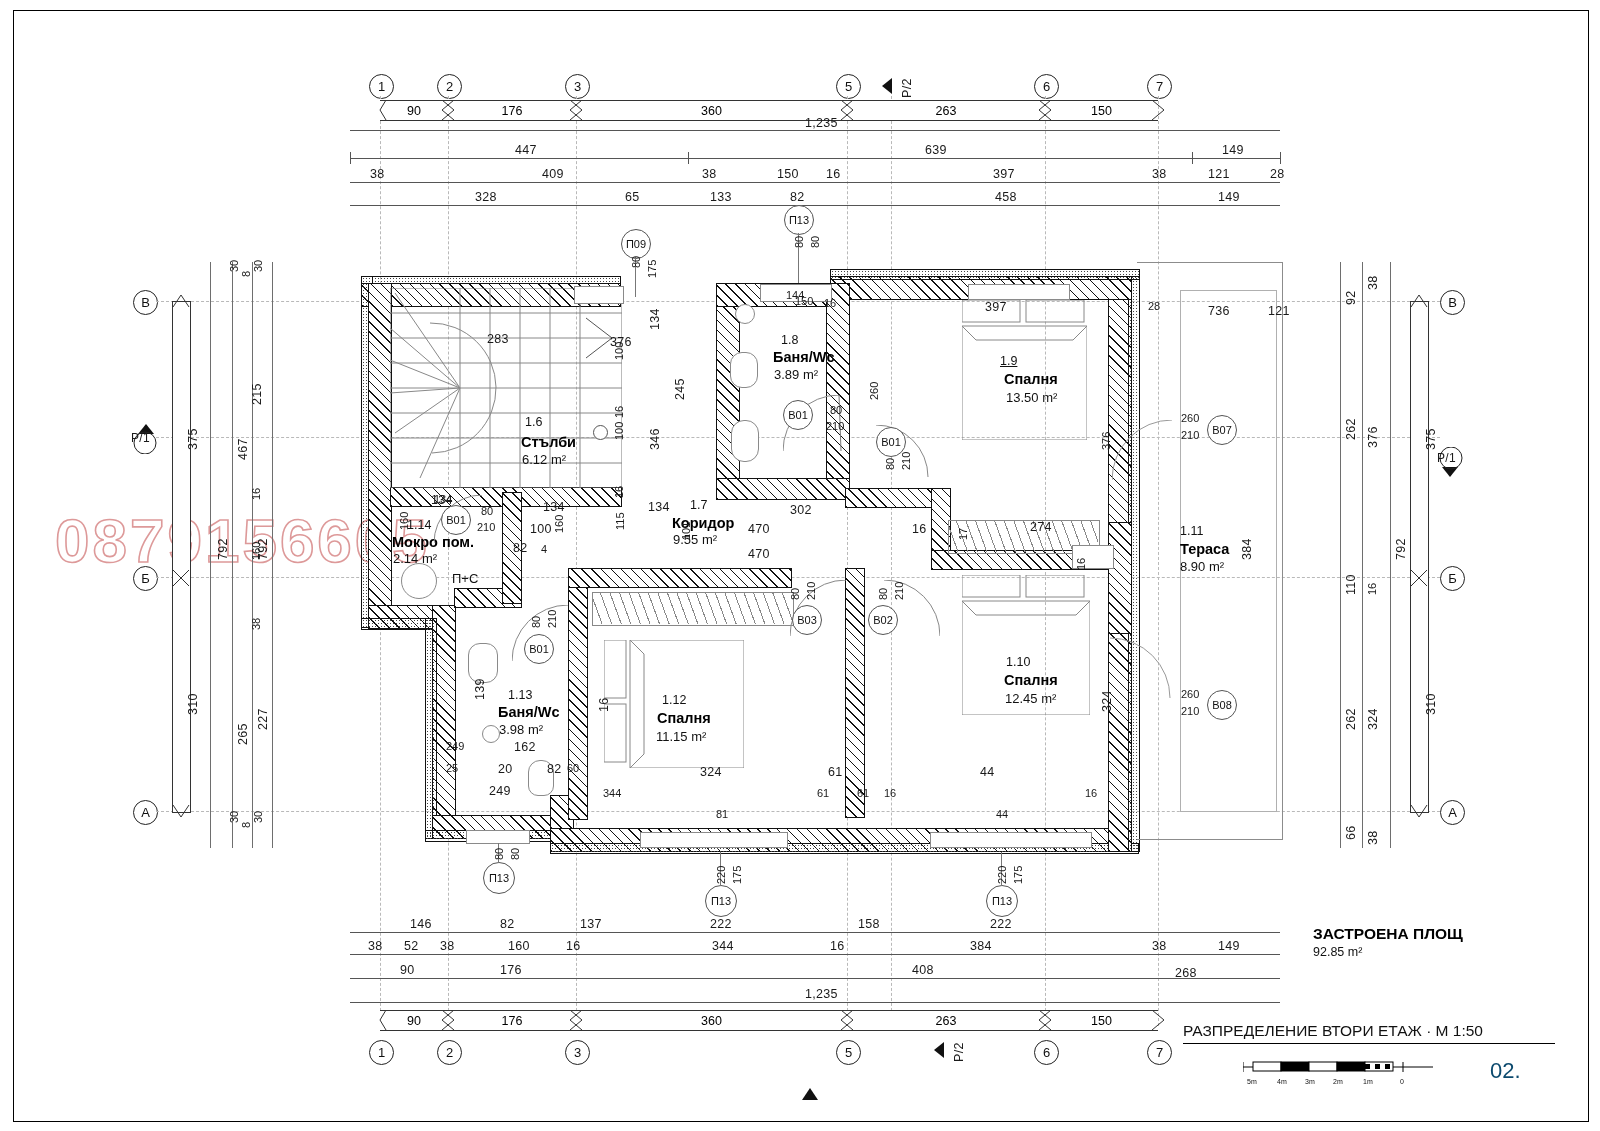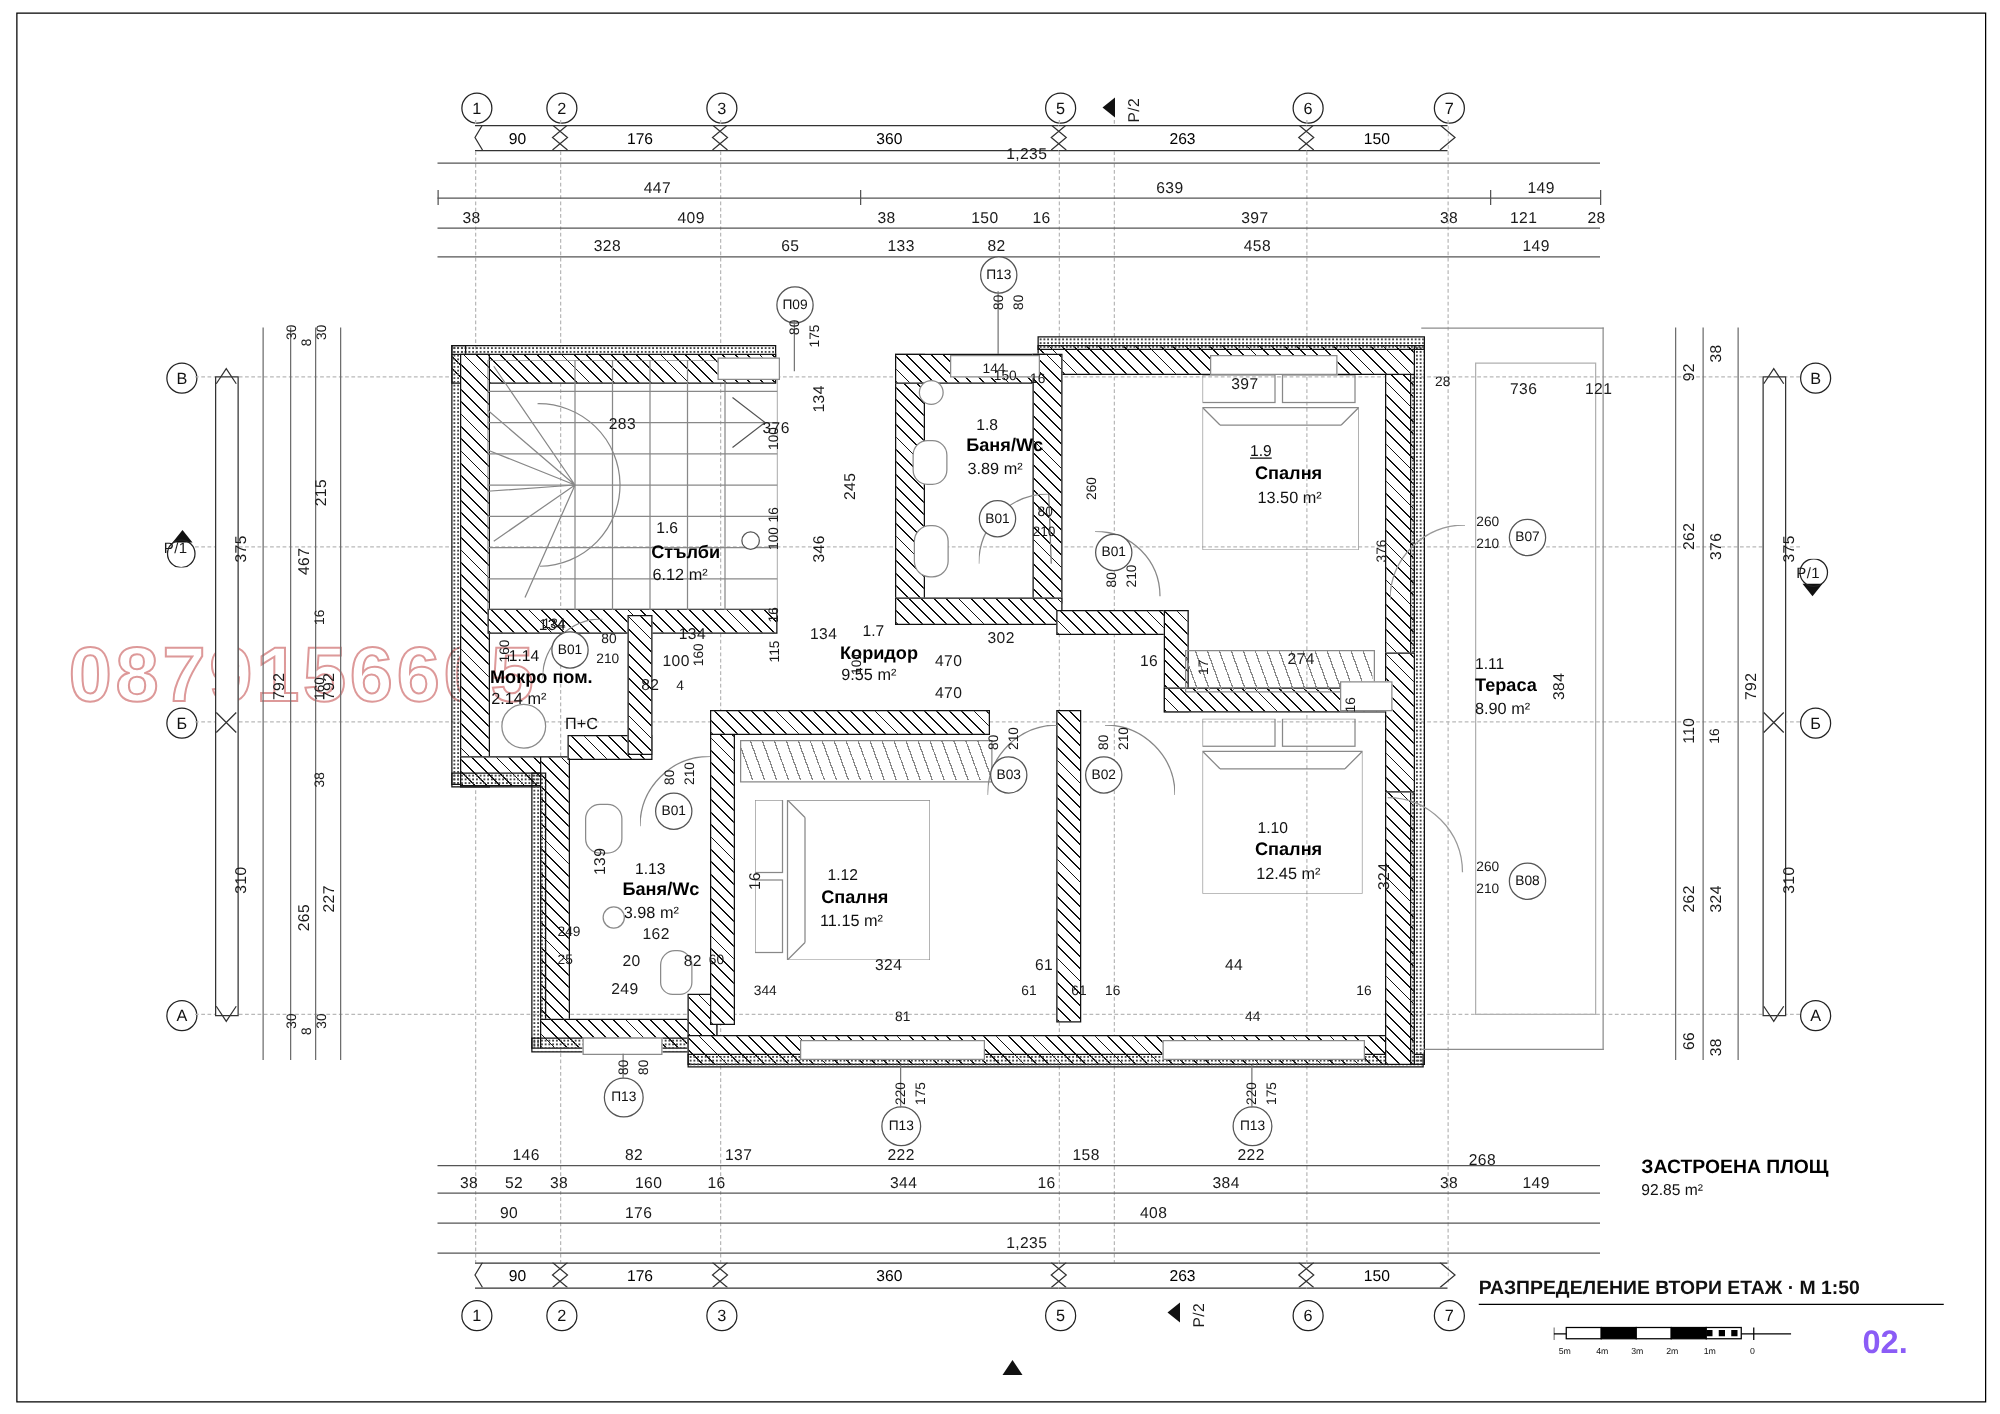--- a/index.html
+++ b/index.html
@@ -33,21 +33,21 @@
         background-image:repeating-linear-gradient(45deg,#111 0 1px,transparent 1px 7px);}
   .insul{position:absolute;background-image:radial-gradient(#444 0.7px,transparent 0.8px);
         background-size:3px 3px;border:1px solid #111;}
   .furnl{position:absolute;border:1px solid #8a8a8a;background:#fff;}
   .wm{position:absolute;font-size:62px;font-weight:bold;color:transparent;
       -webkit-text-stroke:1.6px rgba(200,90,90,.62);letter-spacing:3px;}
   .spanbox{position:absolute;height:19px;border-top:1px solid #333;border-bottom:1px solid #333;
       display:flex;align-items:center;justify-content:center;font-size:12.5px;background:#fff;}
   .hatchlite{position:absolute;background-image:repeating-linear-gradient(70deg,#888 0 1px,transparent 1px 9px);}
   .scalebar{position:absolute;}
-  .sheetno{position:absolute;font-size:26px;font-weight:bold;color:#8b5cf6;}
+  .sheetno{position:absolute;font-size:22px;font-weight:normal;color:#0c4a6e;}
   .blocktitle{font-size:15.5px;font-weight:bold;color:#000;}
   .blocksub{font-size:12.5px;color:#111;}
 </style>
 </head>
 <body>
 
 <div id="sheet">
   <div id="frame"></div>
 
 
@@ -540,21 +540,21 @@
   <div class="t dim9" style="left:1085px;top:787px;">16</div>
   <div class="t vtext dim" style="left:1100px;top:712px;">324</div>
 
   <div class="chain" style="left:350px;top:932px;width:930px;"></div>
   <div class="t dim" style="left:410px;top:917px;">146</div>
   <div class="t dim" style="left:500px;top:917px;">82</div>
   <div class="t dim" style="left:580px;top:917px;">137</div>
   <div class="t dim" style="left:710px;top:917px;">222</div>
   <div class="t dim" style="left:858px;top:917px;">158</div>
   <div class="t dim" style="left:990px;top:917px;">222</div>
-  <div class="t dim" style="left:1175px;top:921px;">268</div>
+  <div class="t dim" style="left:1175px;top:966px;">268</div>
 
   <div class="chain" style="left:350px;top:954px;width:930px;"></div>
   <div class="t dim" style="left:368px;top:939px;">38</div>
   <div class="t dim" style="left:404px;top:939px;">52</div>
   <div class="t dim" style="left:440px;top:939px;">38</div>
   <div class="t dim" style="left:508px;top:939px;">160</div>
   <div class="t dim" style="left:566px;top:939px;">16</div>
   <div class="t dim" style="left:712px;top:939px;">344</div>
   <div class="t dim" style="left:830px;top:939px;">16</div>
   <div class="t dim" style="left:970px;top:939px;">384</div>
@@ -602,21 +602,21 @@
 
   <div class="abs" style="left:800px;top:1088px;">
     <svg width="20" height="14">
         <polygon points="10,0 18,12 2,12" fill="#111"></polygon>
       </svg>
   </div>
 
   <div class="t blocktitle" style="left:1313px;top:925px;">ЗАСТРОЕНА ПЛОЩ</div>
   <div class="t blocksub" style="left:1313px;top:945px;">92.85 m²</div>
 
-  <div class="t" style="left:1183px;top:1022px;font-size:15.5px;font-weight:bold;">РАЗПРЕДЕЛЕНИЕ ВТОРИ ЕТАЖ · М 1:50</div>
+  <div class="t" style="left:1183px;top:1022px;font-size:15.5px;font-weight:normal;">РАЗПРЕДЕЛЕНИЕ ВТОРИ ЕТАЖ · М 1:50</div>
   <div class="line lh" style="left:1183px;top:1043px;width:372px;background:#000;height:1px;"></div>
 
   <div class="scalebar" style="left:1243px;top:1060px;width:180px;height:22px;">
     <svg width="190" height="22">
       <line x1="0" y1="7" x2="190" y2="7" stroke="#000"></line>
       <rect x="10" y="2" width="28" height="9" fill="#fff" stroke="#000"></rect>
       <rect x="38" y="2" width="28" height="9" fill="#000" stroke="#000"></rect>
       <rect x="66" y="2" width="28" height="9" fill="#fff" stroke="#000"></rect>
       <rect x="94" y="2" width="28" height="9" fill="#000" stroke="#000"></rect>
       <rect x="122" y="2" width="28" height="9" fill="#fff" stroke="#000"></rect>

